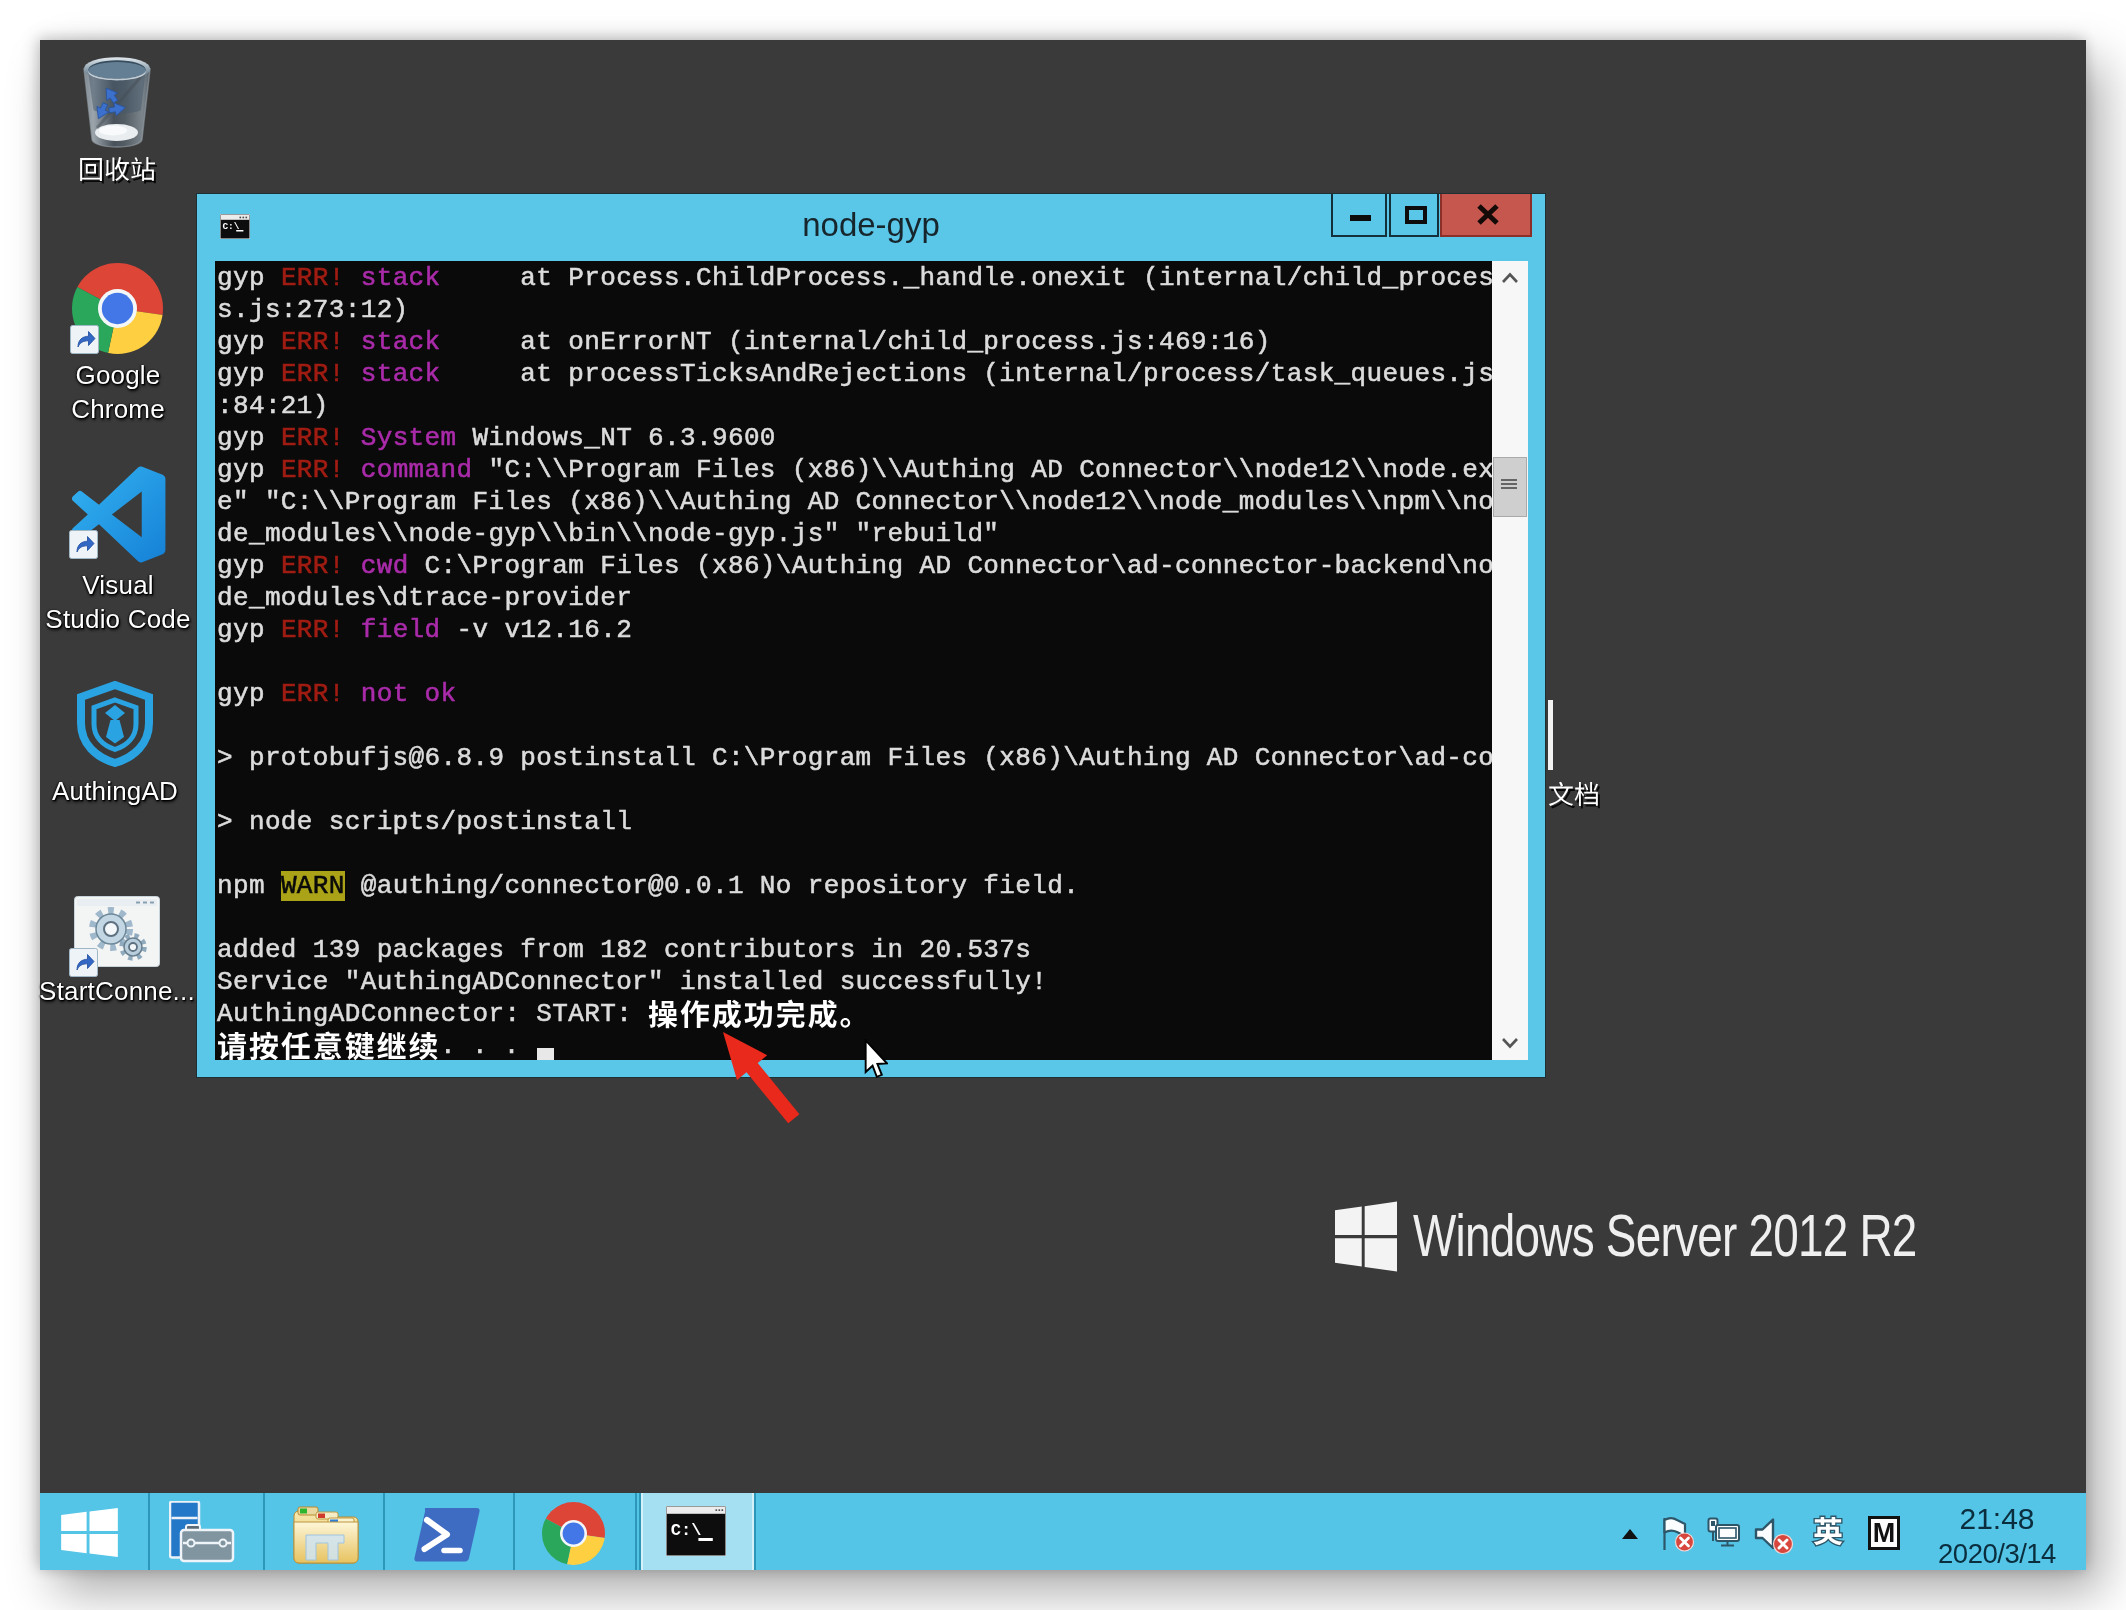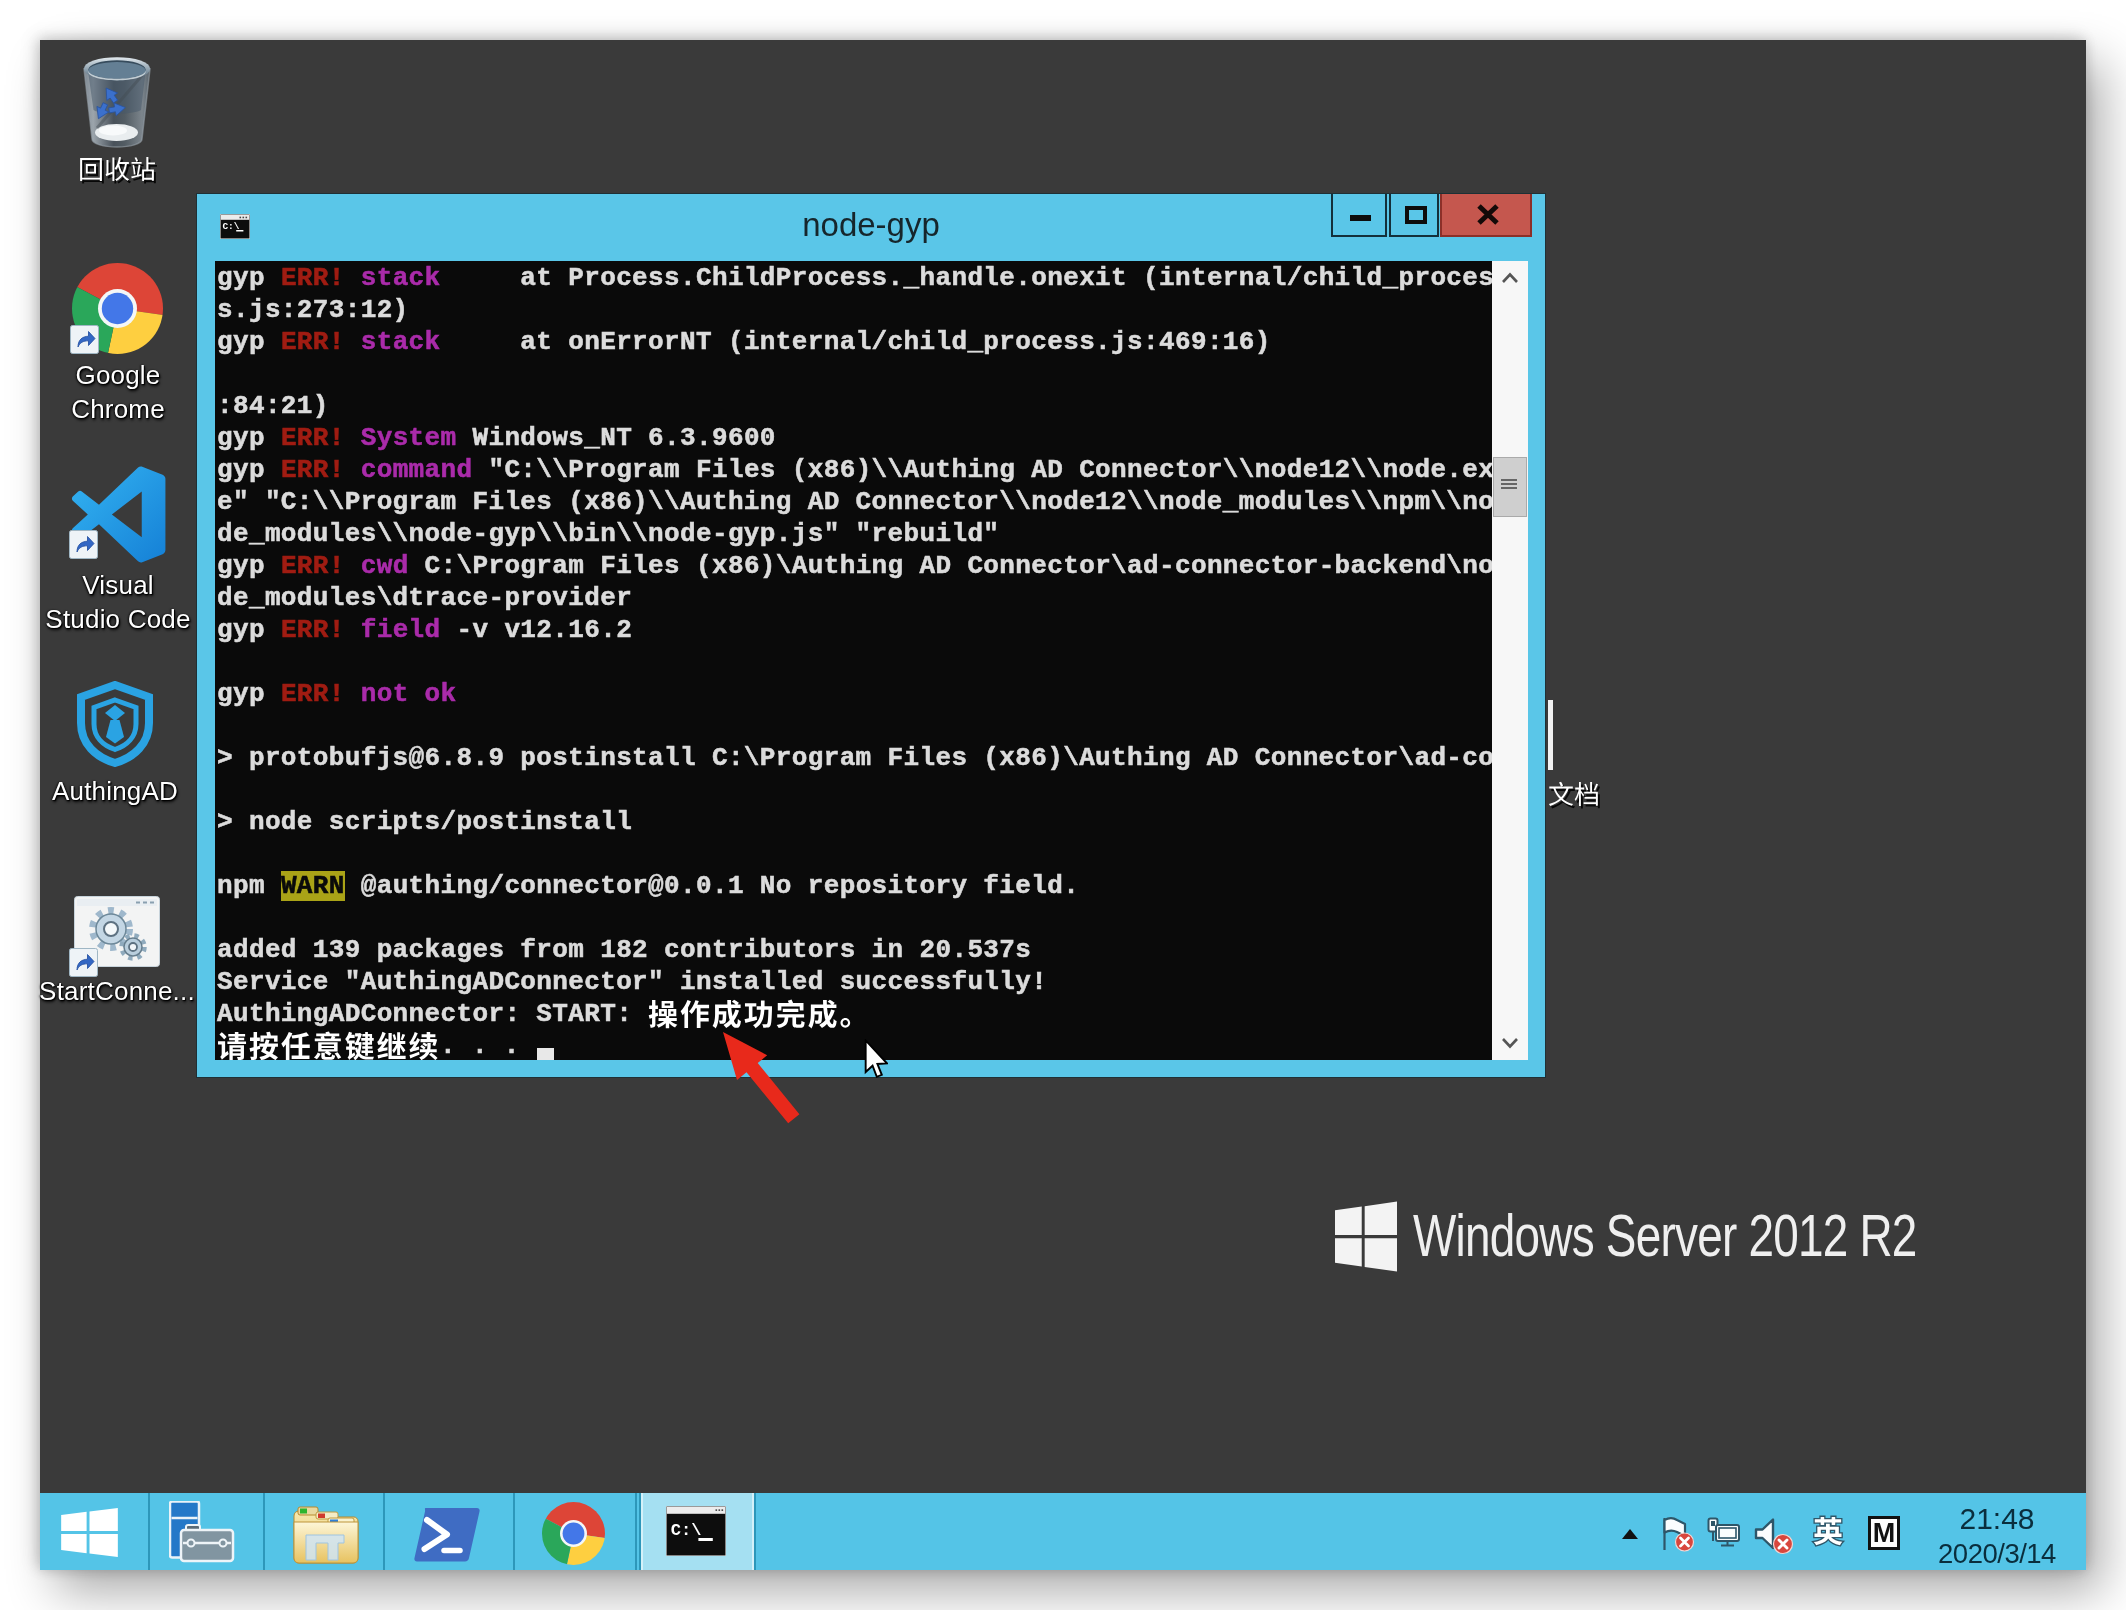--- a/index.html
+++ b/index.html
@@ -8,21 +8,21 @@
 box-shadow:0 0 12px rgba(0,0,0,.16), 16px 22px 46px rgba(0,0,0,.33), -5px -4px 16px rgba(0,0,0,.10)}
 .dlabel{position:absolute;color:#fff;font-size:26px;text-align:center;width:200px;
 text-shadow:1px 1px 1px #000,1px 2px 3px #000,-1px 0 2px rgba(0,0,0,.7);letter-spacing:0.2px;line-height:34px}
 #win{position:absolute;left:157px;top:154px;width:1348px;height:883px;background:#5ac6e8;outline:1px solid rgba(10,40,50,.55)}
 #tbar{position:absolute;left:0;top:0;width:100%;height:67px}
 #title{position:absolute;left:0;top:12px;width:100%;text-align:center;font-size:33px;color:#16262c}
 .wbtn{position:absolute;top:0;height:43px;border:2px solid #14303b;border-top:none}
 #console{position:absolute;left:18px;top:67px;width:1277px;height:799px;background:#0a0a0a;overflow:hidden;
 font-family:"Liberation Mono",monospace;font-weight:bold;font-size:26px;color:#dcdcdc;letter-spacing:0.363px;-webkit-text-stroke:0.55px currentColor}
 .cl{position:absolute;left:2px;height:32px;line-height:32px;white-space:pre}
-.cl b{font-weight:bold}
+.cl b{font-weight:normal}
 b.r{color:#a01c12}
 b.m{color:#aa2baa}
 b.y{color:#0a0a0a;background:#aaa317}
 .cg{position:absolute;top:1px;left:431px}
 .cl:last-child .cg{left:0}
 .cur{position:absolute;left:320px;top:18px;width:17px;height:13px;background:#e8e8e8}
 #sbar{position:absolute;left:1295px;top:67px;width:36px;height:799px;background:#f7f7f7}
 #sbar .th{position:absolute;left:1px;top:196px;width:34px;height:60px;background:#cfcfcf;border:1px solid #aaa}
 #sbar .gr{position:absolute;left:9px;top:222px;width:16px;height:2px;background:#666;box-shadow:0 4px 0 #666,0 -4px 0 #666}
 #taskbar{position:absolute;left:0;top:1453px;width:2046px;height:77px;background:#54c4e7}
@@ -176,20 +176,21 @@
 <div class="wbtn" style="left:1243px;width:92px;background:#c5574e;border-color:#8c2f28">
           <svg class="abs" style="left:35px;top:10px" width="22" height="21">
             <path d="M2 2 L20 19 M20 2 L2 19" stroke="#140a08" stroke-width="5"></path>
           </svg>
         </div>
 </div>
 <div id="console">
         <div class="cl" style="top:1px"><b>gyp </b><b class="r">ERR! </b><b class="m">stack</b><b>     at Process.ChildProcess._handle.onexit (internal/child_proces</b></div>
 <div class="cl" style="top:33px"><b>s.js:273:12)</b></div>
 <div class="cl" style="top:65px"><b>gyp </b><b class="r">ERR! </b><b class="m">stack</b><b>     at onErrorNT (internal/child_process.js:469:16)</b></div>
+<div class="cl" style="top:97px"><b>gyp </b><b class="r">ERR! </b><b class="m">stack</b><b>     at processTicksAndRejections (internal/process/task_queues.js</b></div>
 <div class="cl" style="top:129px"><b>:84:21)</b></div>
 <div class="cl" style="top:161px"><b>gyp </b><b class="r">ERR! </b><b class="m">System</b><b> Windows_NT 6.3.9600</b></div>
 <div class="cl" style="top:193px"><b>gyp </b><b class="r">ERR! </b><b class="m">command</b><b> "C:\\Program Files (x86)\\Authing AD Connector\\node12\\node.ex</b></div>
 <div class="cl" style="top:225px"><b>e" "C:\\Program Files (x86)\\Authing AD Connector\\node12\\node_modules\\npm\\no</b></div>
 <div class="cl" style="top:257px"><b>de_modules\\node-gyp\\bin\\node-gyp.js" "rebuild"</b></div>
 <div class="cl" style="top:289px"><b>gyp </b><b class="r">ERR! </b><b class="m">cwd</b><b> C:\Program Files (x86)\Authing AD Connector\ad-connector-backend\no</b></div>
 <div class="cl" style="top:321px"><b>de_modules\dtrace-provider</b></div>
 <div class="cl" style="top:353px"><b>gyp </b><b class="r">ERR! </b><b class="m">field</b><b> -v v12.16.2</b></div>
 <div class="cl" style="top:417px"><b>gyp </b><b class="r">ERR! </b><b class="m">not ok</b></div>
 <div class="cl" style="top:481px"><b>&gt; protobufjs@6.8.9 postinstall C:\Program Files (x86)\Authing AD Connector\ad-co</b></div>

